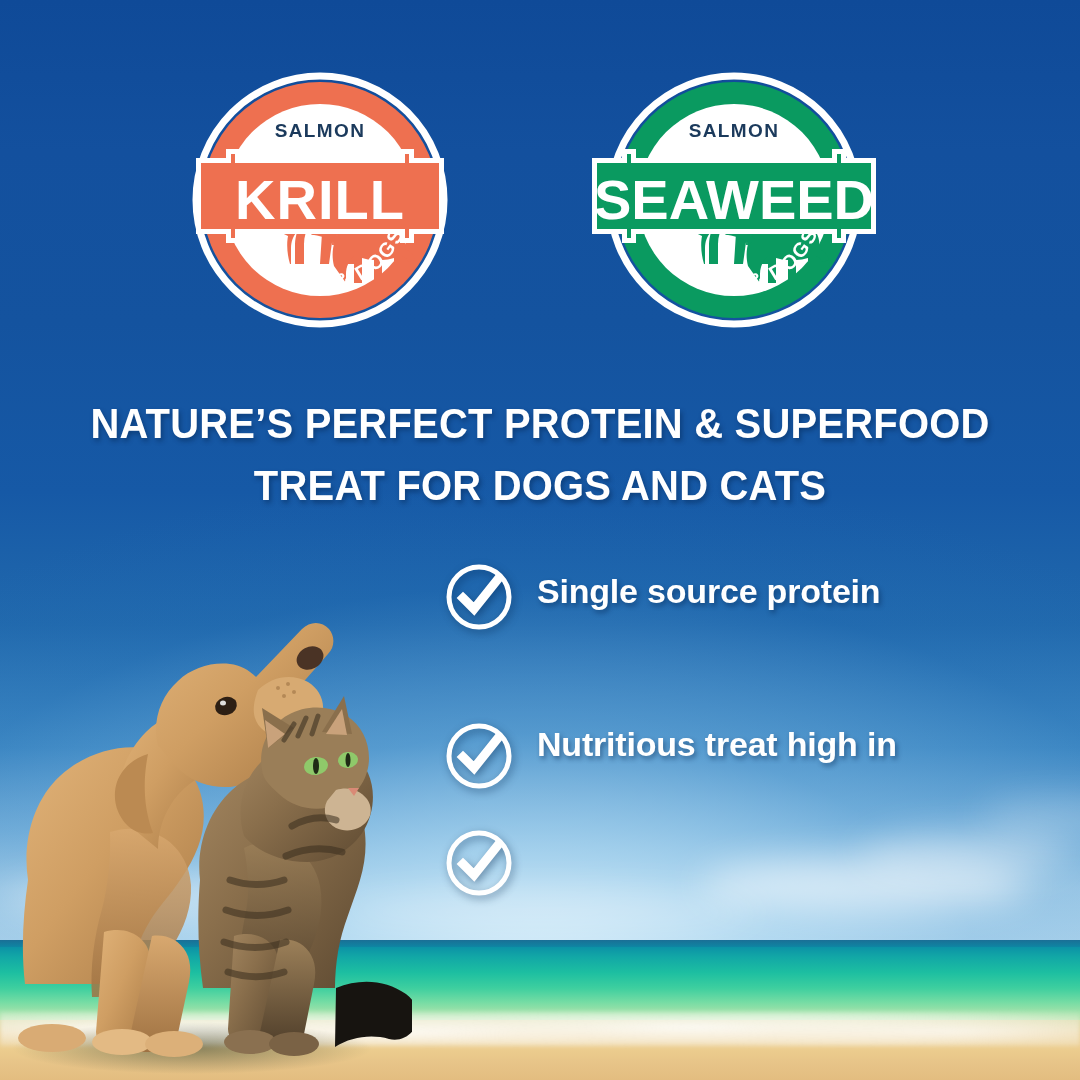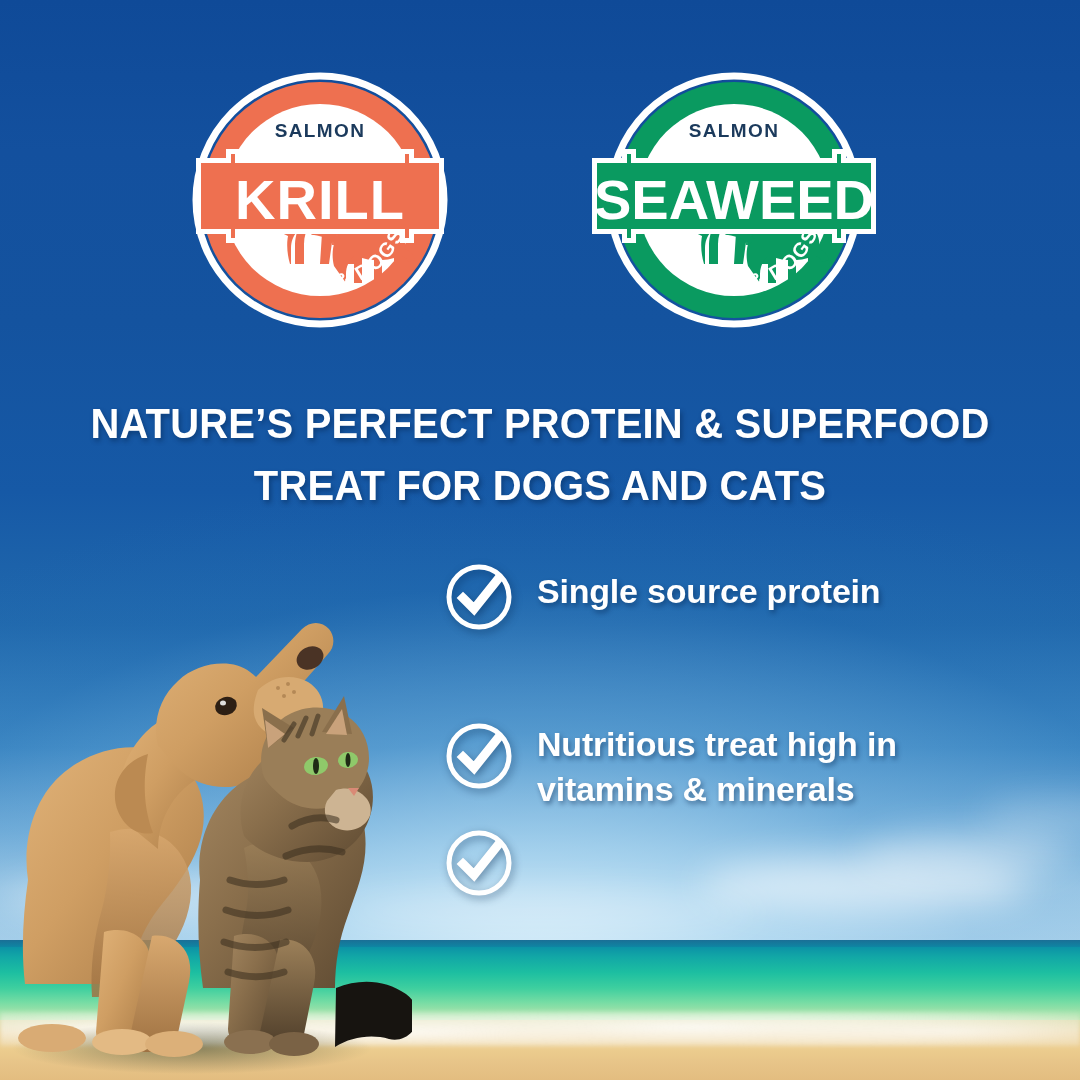--- a/index.html
+++ b/index.html
@@ -250,21 +250,20 @@
 
     <div class="bullet b2">
       <span class="tick">
         <svg viewBox="0 0 72 72" xmlns="http://www.w3.org/2000/svg">
           <circle cx="36" cy="37" r="30" fill="none" stroke="#ffffff" stroke-width="5"></circle>
           <path d="M20 38 l11 11 l24 -30" fill="none" stroke="#ffffff" stroke-width="9" stroke-linecap="square" stroke-linejoin="miter"></path>
         </svg>
       </span>
       <span class="btext">
         <span>Nutritious treat high in</span><br>
-        <span>vitamins &amp; minerals</span>
       </span>
     </div>
 
     <div class="bullet b3">
       <span class="tick">
         <svg viewBox="0 0 72 72" xmlns="http://www.w3.org/2000/svg">
           <circle cx="36" cy="37" r="30" fill="none" stroke="#ffffff" stroke-width="5"></circle>
           <path d="M20 38 l11 11 l24 -30" fill="none" stroke="#ffffff" stroke-width="9" stroke-linecap="square" stroke-linejoin="miter"></path>
         </svg>
       </span>

